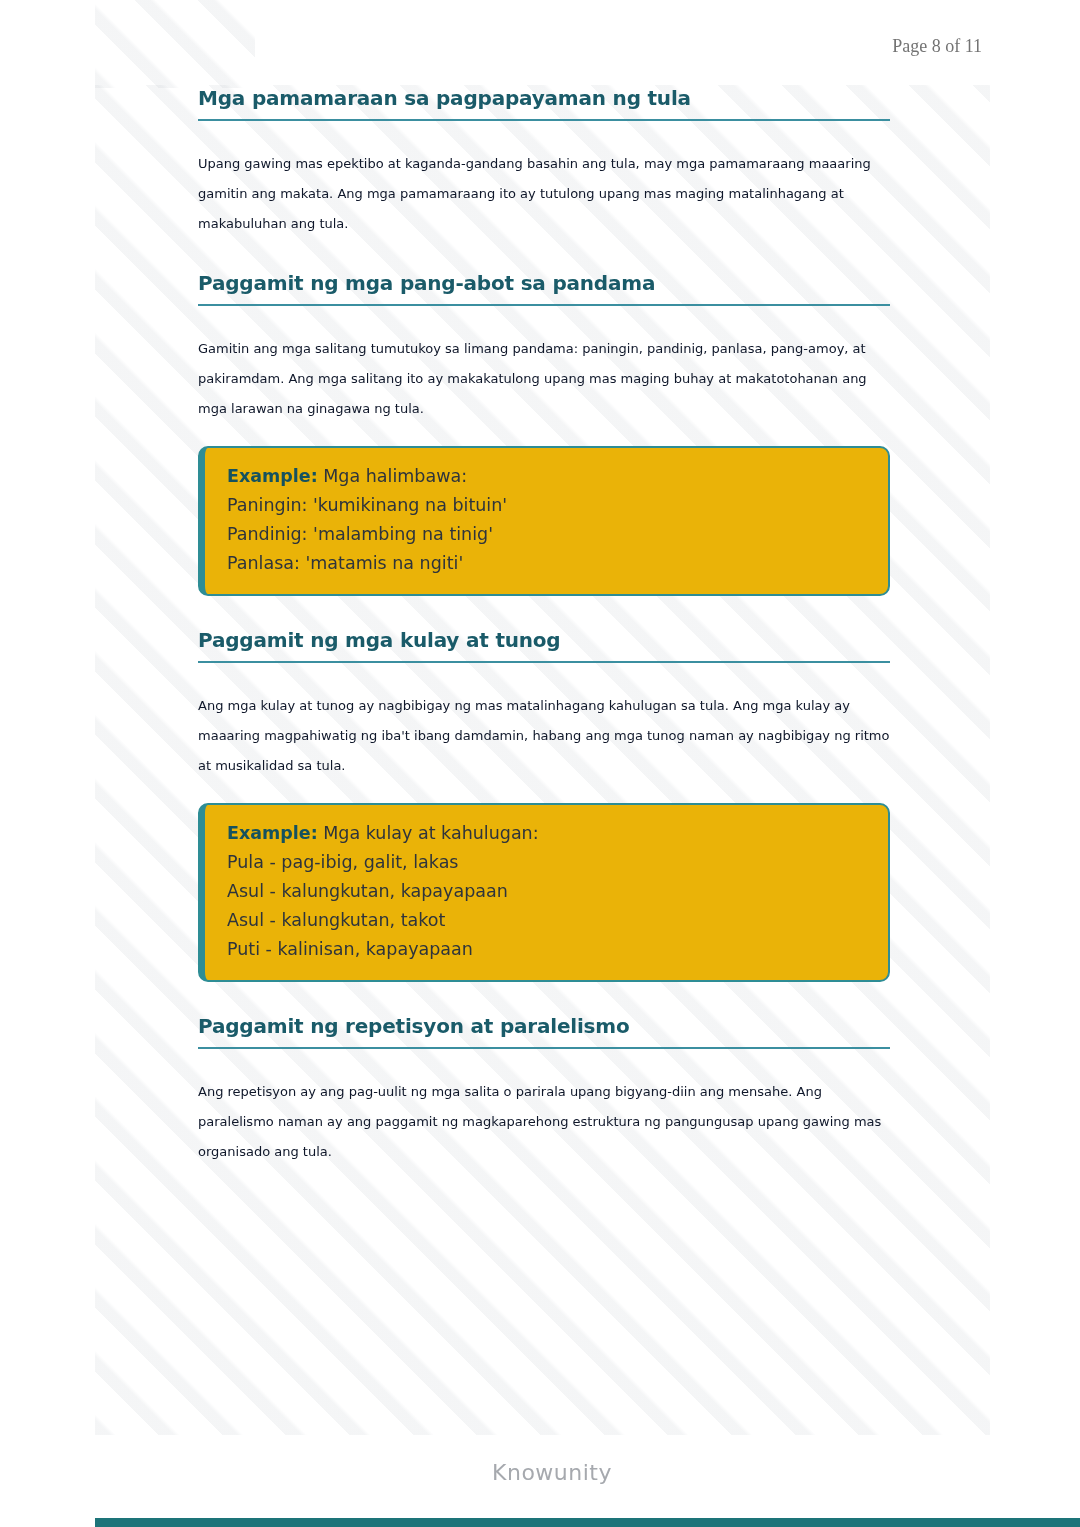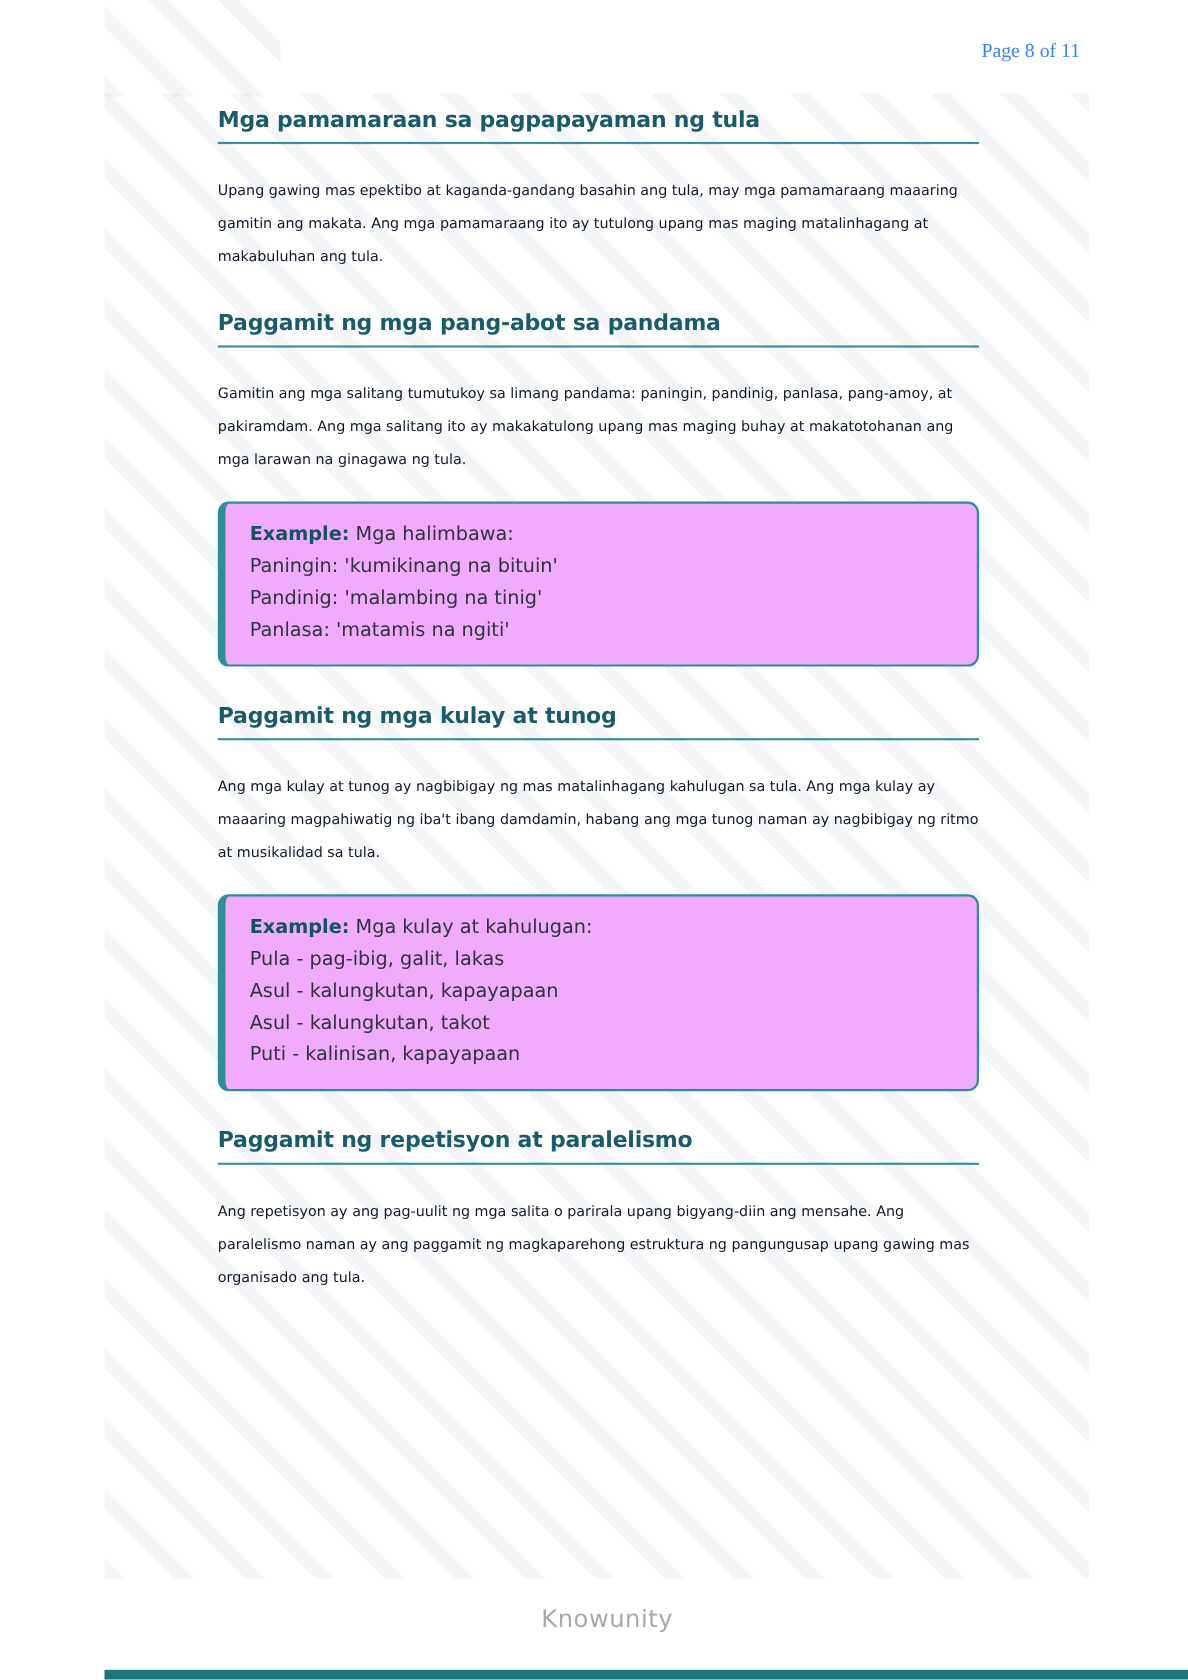--- a/index.html
+++ b/index.html
@@ -19,41 +19,41 @@
   .stripes-topleft{
     position:absolute;left:95px;top:0;width:160px;height:88px;
     background:repeating-linear-gradient(45deg,
       rgba(150,160,170,0.10) 0px, rgba(150,160,170,0.10) 11px,
       rgba(150,160,170,0.0) 15px, rgba(150,160,170,0.0) 45px);
     pointer-events:none;
   }
   .page-number{
     position:absolute;top:36px;right:98px;
     font-family:"Liberation Serif","DejaVu Serif",serif;
-    font-size:18px;color:#3b82f6;
+    font-size:18px;color:#737373;
   }
   .content{
-    position:absolute;left:198px;top:96px;width:692px;
+    position:absolute;left:198px;top:86px;width:692px;
     color:#2e343c;
   }
   .section-heading{
     margin:32px 0 0 0;
     font-size:20px;font-weight:bold;color:#1a5b69;
     letter-spacing:-0.2px;
     padding-bottom:9px;
     border-bottom:2px solid #3b8fa0;
   }
   .section-heading.first{margin-top:0;}
   .section-paragraph{
     margin:28px 0 0 0;
     font-size:13px;line-height:30px;color:#0f172a;
   }
   .example-box{
     margin:22px 0 0 0;
-    background:#f0abfc;
+    background:#eab308;
     border:2px solid #2e8d95;
     border-left:7px solid #2e8d95;
     border-radius:10px;
     padding:14px 24px 16px 22px;
     font-size:17.5px;line-height:29px;color:#2e343c;
   }
   .example-label{
     font-weight:bold;color:#15525f;
   }
   .example-line{display:block;}

